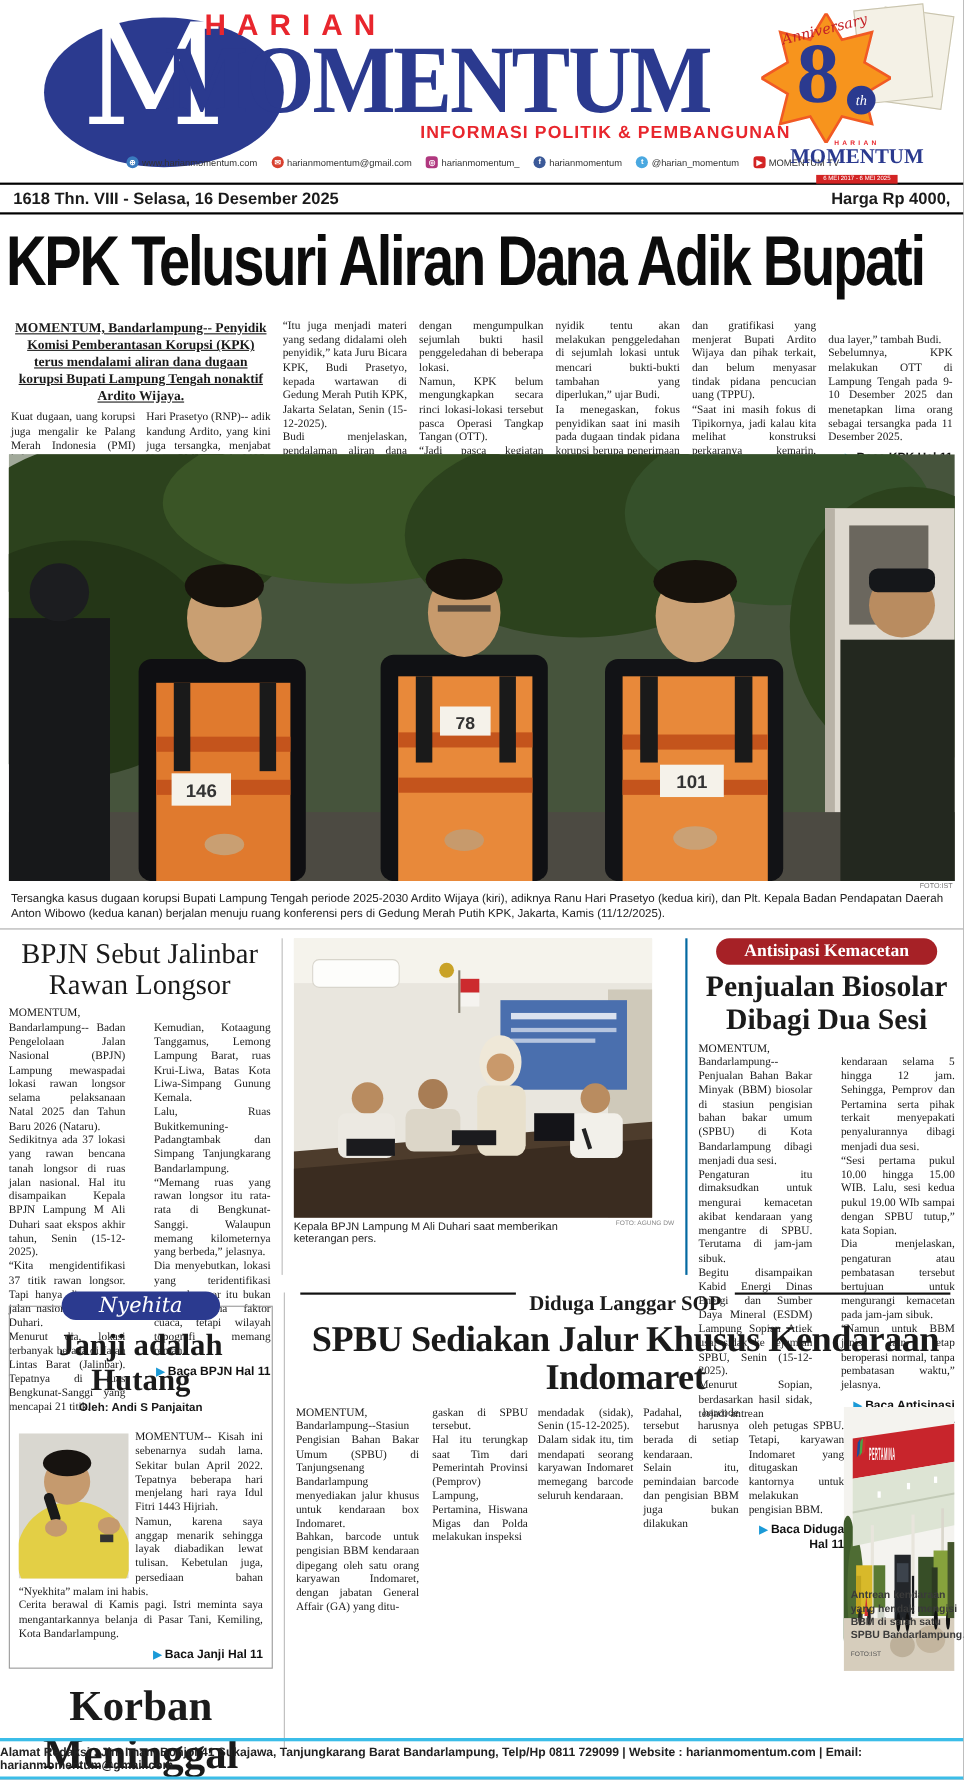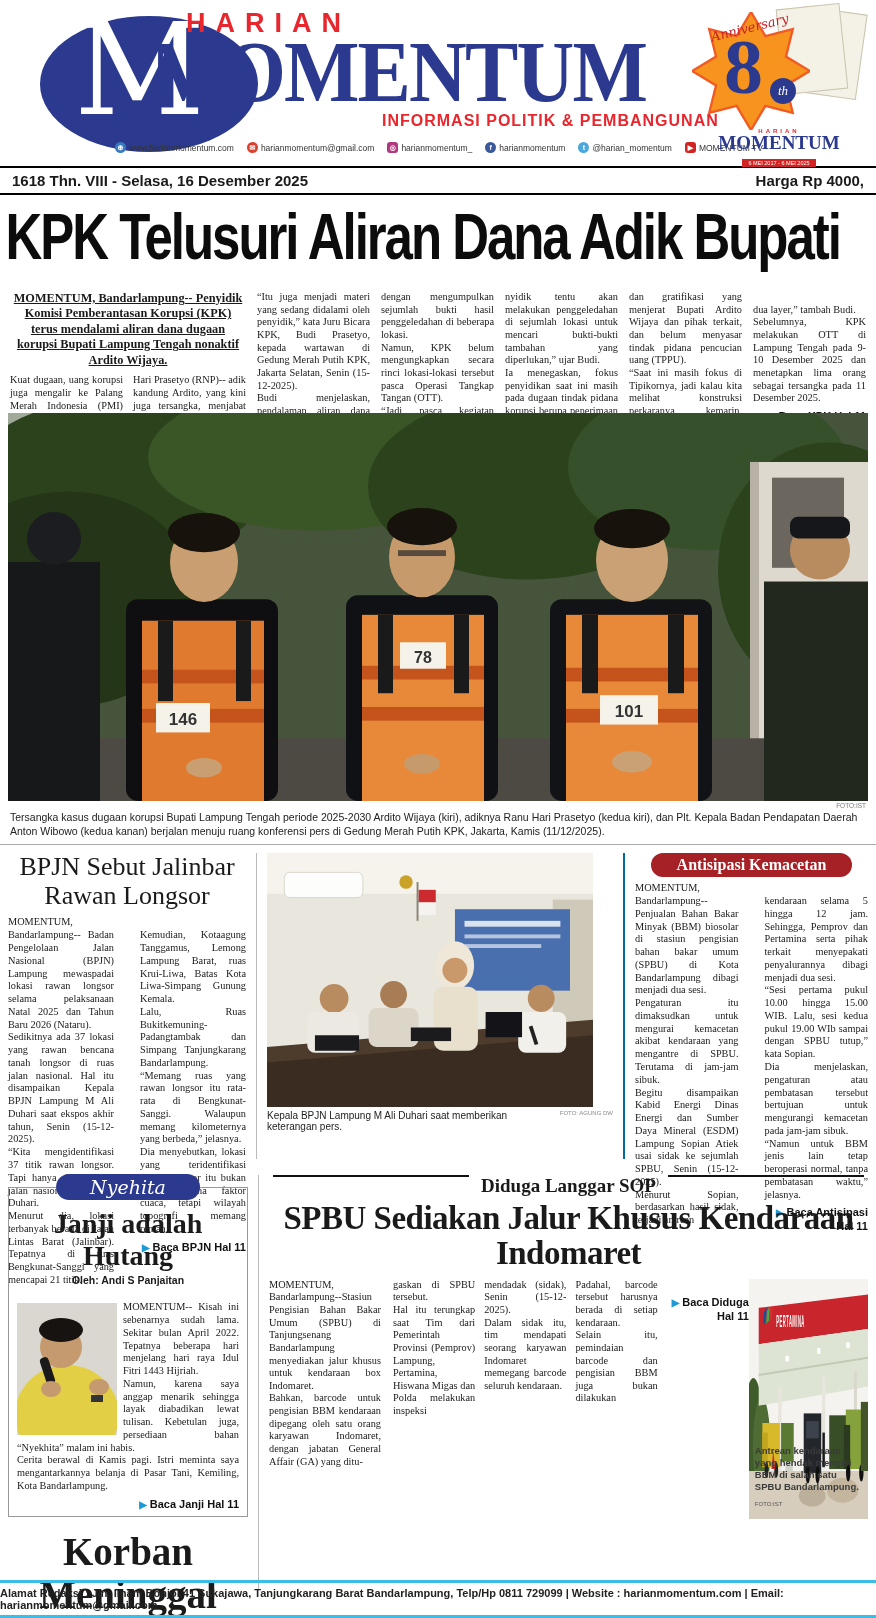--- a/index.html
+++ b/index.html
@@ -307,20 +307,21 @@
         <rect x="276" y="178" width="4" height="20" fill="#222" transform="rotate(-18 278 188)"></rect>
       </svg>
       <div class="mid-caption-row">
         <figcaption class="mid-caption">Kepala BPJN Lampung M Ali Duhari saat memberikan keterangan pers.</figcaption>
         <span class="mid-credit">FOTO: AGUNG DW</span>
       </div>
     </figure>
 
     <article class="m-right">
       <span class="pill">Antisipasi Kemacetan</span>
+      <h2 class="art-title bio-title">Penjualan Biosolar Dibagi Dua Sesi</h2>
       <div class="twocol">
         <div class="tc">MOMENTUM, Bandarlampung--Penjualan Bahan Bakar Minyak (BBM) biosolar di stasiun pengisian bahan bakar umum (SPBU) di Kota Bandarlampung dibagi menjadi dua sesi.
 Pengaturan itu dimaksudkan untuk mengurai kemacetan akibat kendaraan yang mengantre di SPBU. Terutama di jam-jam sibuk.
 Begitu disampaikan Kabid Energi Dinas Energi dan Sumber Daya Mineral (ESDM) Lampung Sopian Atiek usai sidak ke sejumlah SPBU, Senin (15-12-2025).
 Menurut Sopian, berdasarkan hasil sidak, terjadi antrean</div>
         <div class="tc">
           <span>kendaraan selama 5 hingga 12 jam. Sehingga, Pemprov dan Pertamina serta pihak terkait menyepakati penyalurannya dibagi menjadi dua sesi.
 “Sesi pertama pukul 10.00 hingga 15.00 WIB. Lalu, sesi kedua pukul 19.00 WIb sampai dengan SPBU tutup,” kata Sopian.
 Dia menjelaskan, pengaturan atau pembatasan tersebut bertujuan untuk mengurangi kemacetan pada jam-jam sibuk.
 “Namun untuk BBM jenis lain tetap beroperasi normal, tanpa pembatasan waktu,” jelasnya.</span>
@@ -373,20 +374,21 @@
 Bahkan, barcode untuk pengisian BBM kendaraan dipegang oleh satu orang karyawan Indomaret, dengan jabatan General Affair (GA) yang ditu-</div>
         <div class="spbu-rest">
           <div class="spbu-cols">
             <div class="sc">gaskan di SPBU tersebut.
 Hal itu terungkap saat Tim dari Pemerintah Provinsi (Pemprov) Lampung, Pertamina, Hiswana Migas dan Polda melakukan inspeksi</div>
             <div class="sc">mendadak (sidak), Senin (15-12-2025).
 Dalam sidak itu, tim mendapati seorang karyawan Indomaret memegang barcode seluruh kendaraan.</div>
             <div class="sc">Padahal, barcode tersebut harusnya berada di setiap kendaraan.
 Selain itu, pemindaian barcode dan pengisian BBM juga bukan dilakukan</div>
             <div class="sc">
+              <span>oleh petugas SPBU. Tetapi, karyawan Indomaret yang ditugaskan kantornya untuk melakukan pengisian BBM.</span>
               <span class="baca"><span class="arr">▶ </span><span>Baca Diduga Hal 11</span></span>
             </div>
           </div>
           <figure class="spbu-photo" style="margin:0">
             <svg viewBox="0 0 490 250" preserveAspectRatio="none">
               <rect x="0" y="0" width="490" height="250" fill="#f4f3ef"></rect>
               <ellipse cx="18" cy="165" rx="42" ry="62" fill="#3f5c2b"></ellipse>
               <ellipse cx="52" cy="175" rx="36" ry="52" fill="#4e6c33"></ellipse>
               <polygon points="40,30 490,16 490,52 40,68" fill="#c8252c"></polygon>
               <polygon points="62,34 74,30 70,44 58,48" fill="#1b4f9e"></polygon>

